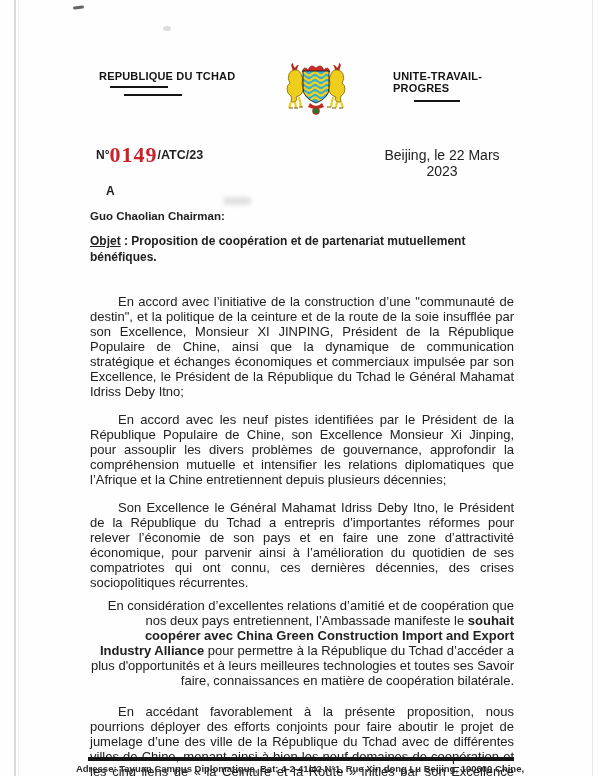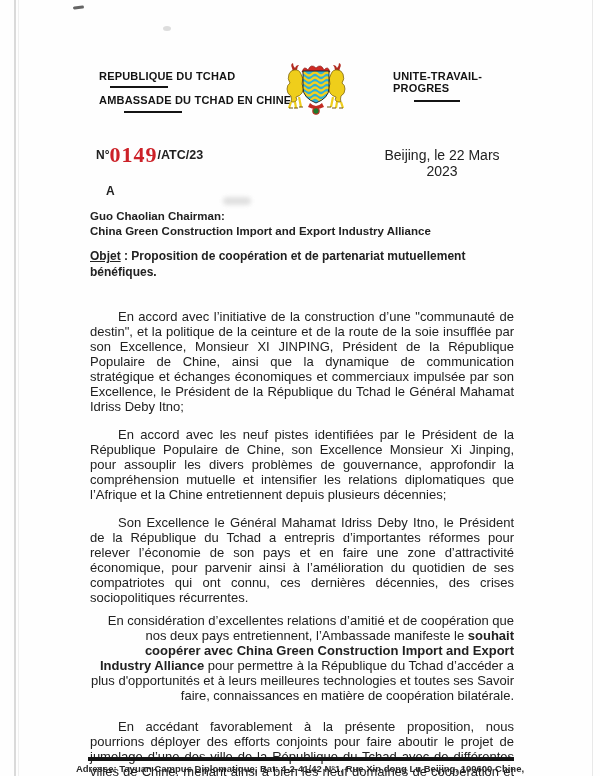--- a/index.html
+++ b/index.html
@@ -63,21 +63,20 @@
   <div class="speck1"></div>
   <div class="speck2"></div>
   <div class="smudge"></div>
 
   <div class="content">
 
     <header class="letterhead">
       <div class="lh-left">
         <div class="lh-title">REPUBLIQUE DU TCHAD</div>
         <div class="rule rule1"></div>
-        <div class="lh-title">AMBASSADE DU TCHAD EN CHINE</div>
         <div class="rule rule2"></div>
       </div>
 
       <div class="emblem">
         <svg viewBox="0 0 72 54" width="72" height="54" aria-hidden="true">
 
           <path d="M22 10 Q24 3 28 8 Q31 1 36 6 Q41 1 44 8 Q48 3 50 10 Z" fill="#cf2b25" stroke="#7a1410" stroke-width="0.6"></path>
 
           <g>
             <path d="M12 6 Q10 2 13 1 Q13 4 15 6 Q16 3 19 3 Q17 5 17 8 L13 10 Z" fill="#b22a20"></path>
@@ -122,21 +121,20 @@
       <div class="refno">
         <span class="ref-prefix">N°</span><span class="ref-number">0149</span><span class="ref-suffix">/ATC/23</span>
       </div>
       <div class="date">Beijing, le 22 Mars 2023</div>
     </div>
 
     <div class="salutation">A</div>
 
     <div class="recipient">
       <div>Guo Chaolian Chairman:</div>
-      <div>China Green Construction Import and Export Industry Alliance</div>
     </div>
 
     <div class="subject">
       <span class="subject-label">Objet</span><span> : Proposition de coopération et de partenariat mutuellement bénéfiques.</span>
     </div>
 
     <p class="para indent p1">En accord avec l’initiative de la construction d’une "communauté de destin", et la politique de la ceinture et de la route de la soie insufflée par son Excellence, Monsieur XI JINPING, Président de la République Populaire de Chine, ainsi que la dynamique de communication stratégique et échanges économiques et commerciaux impulsée par son Excellence, le Président de la République du Tchad le Général Mahamat Idriss Deby Itno;</p>
     <p class="para indent">En accord avec les neuf pistes identifiées par le Président de la République Populaire de Chine, son Excellence Monsieur Xi Jinping, pour assouplir les divers problèmes de gouvernance, approfondir la compréhension mutuelle et intensifier les relations diplomatiques que l’Afrique et la Chine entretiennent depuis plusieurs décennies;</p>
     <p class="para indent">Son Excellence le Général Mahamat Idriss Deby Itno, le Président de la République du Tchad a entrepris d’importantes réformes pour relever l’économie de son pays et en faire une zone d’attractivité économique, pour parvenir ainsi à l’amélioration du quotidien de ses compatriotes qui ont connu, ces dernières décennies, des crises sociopolitiques récurrentes.</p>
     <p class="para p4"><span>En considération d’excellentes relations d’amitié et de coopération que nos deux pays entretiennent, l’Ambassade manifeste le </span><b>souhait coopérer avec China Green Construction Import and Export Industry Alliance</b><span> pour permettre à la République du Tchad d’accéder a plus d'opportunités et à leurs meilleures technologies et toutes ses Savoir faire, connaissances en matière de coopération bilatérale.</span></p>

